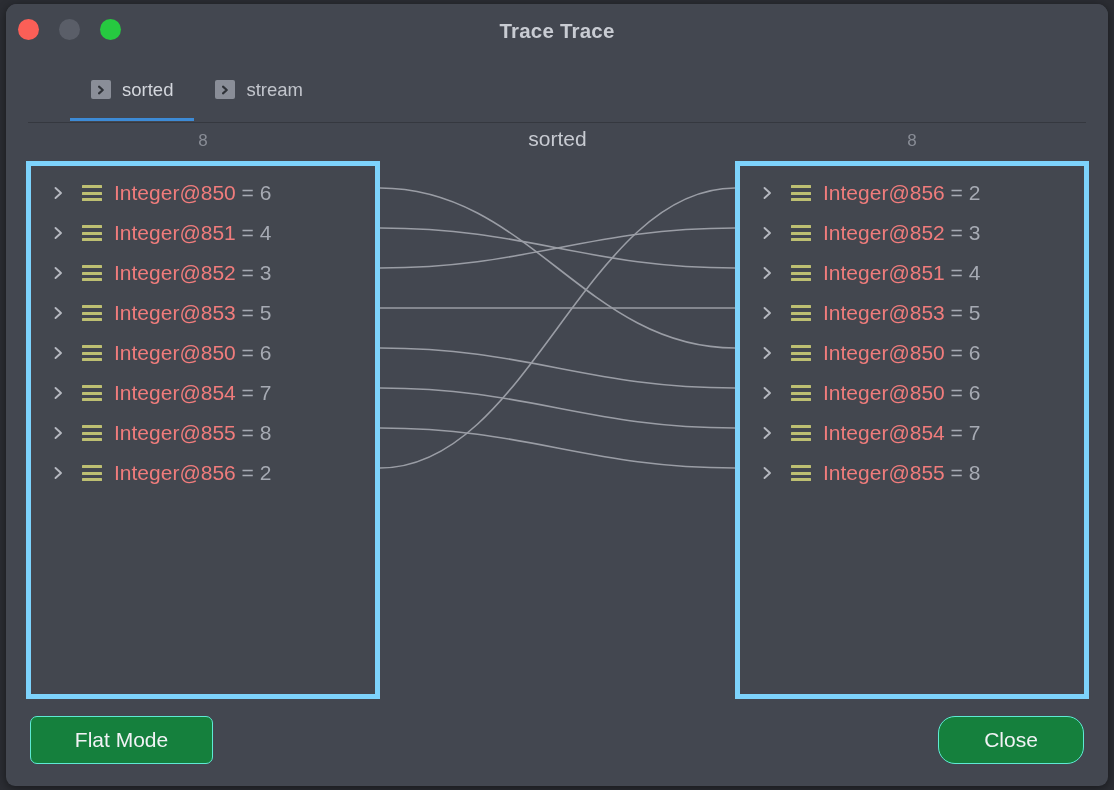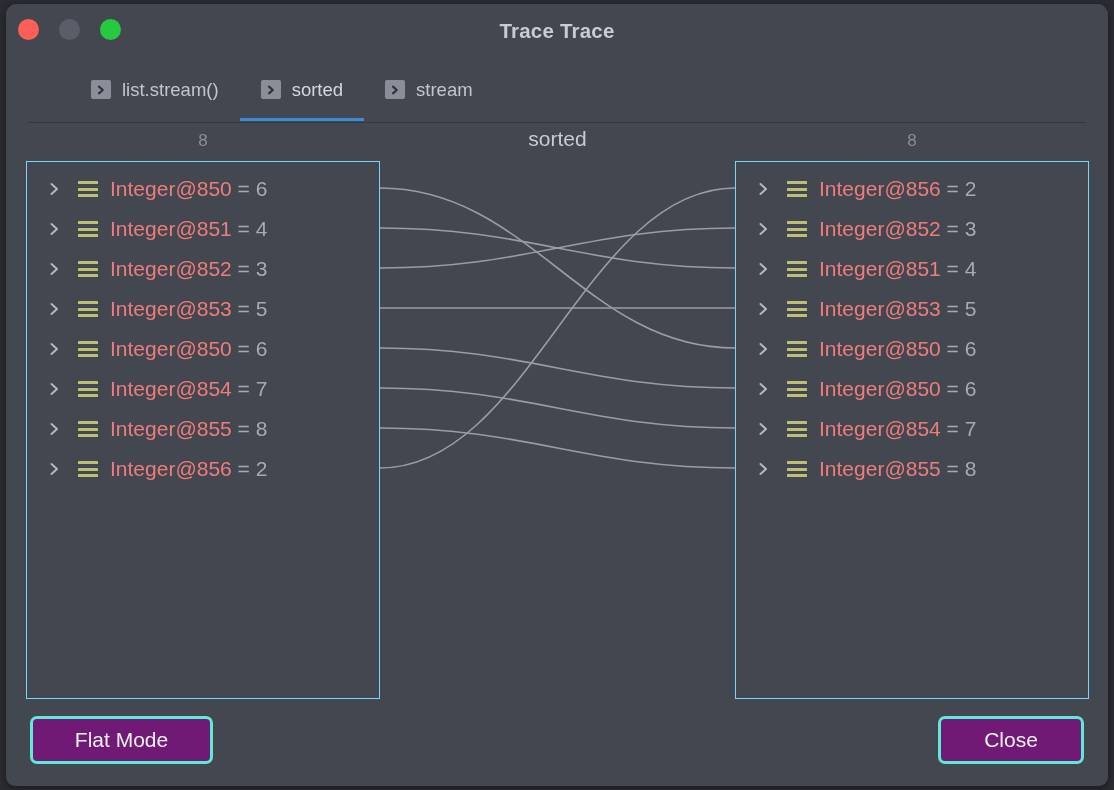--- a/index.html
+++ b/index.html
@@ -151,21 +151,21 @@
     color: #c8cbd2;
   }
 
   
   .panel {
     position: absolute;
     top: 38px;
     width: 354px;
     height: 538px;
     background: #43474f;
-    border: 1px solid #7dd3fc;
+    border: 5px solid #7dd3fc;
     overflow: hidden;
   }
   #panel-left  { left: 20px; }
   #panel-right { left: 729px; }
 
   .row {
     position: absolute;
     left: 0;
     width: 100%;
     height: 40px;
@@ -224,58 +224,50 @@
     position: absolute;
     left: 0;
     bottom: 0;
     width: 1102px;
     height: 86px;
   }
   .btn {
     position: absolute;
     top: 16px;
     height: 48px;
-    background: #701a75;
-    border: 3px solid #5eead4;
+    background: #15803d;
+    border: 1px solid #5eead4;
     border-radius: 7px;
     color: #f1f2f5;
     font-size: 21px;
     font-family: "Liberation Sans", "DejaVu Sans", sans-serif;
     cursor: default;
     padding: 2px 22px;
     white-space: nowrap;
   }
   #btn-flat  { left: 24px;  min-width: 183px; }
-  #btn-close { right: 24px; min-width: 146px; }
+  #btn-close { right: 24px; min-width: 146px; border-radius: 17px; }
 </style>
 </head>
 <body>
 
 <div id="window">
 
   <div id="titlebar">
     <div id="traffic">
       <span class="light close"></span>
       <span class="light min"></span>
       <span class="light zoom"></span>
     </div>
     <div id="window-title">Trace Trace</div>
   </div>
 
   <div id="tabbar">
     <div id="tabs">
 
-      <div class="tab">
-        <span class="tab-icon">
-          <svg width="12" height="12" viewBox="0 0 12 12">
-            <path d="M4 2.6 L7.8 6 L4 9.4" fill="none" stroke="#2f3238" stroke-width="2.1" stroke-linecap="round" stroke-linejoin="round"></path>
-          </svg>
-        </span>
-        <span class="tab-label">list.stream()</span>
-      </div>
 
       <div class="tab active">
         <span class="tab-icon">
           <svg width="12" height="12" viewBox="0 0 12 12">
             <path d="M4 2.6 L7.8 6 L4 9.4" fill="none" stroke="#2f3238" stroke-width="2.1" stroke-linecap="round" stroke-linejoin="round"></path>
           </svg>
         </span>
         <span class="tab-label">sorted</span>
       </div>
 

